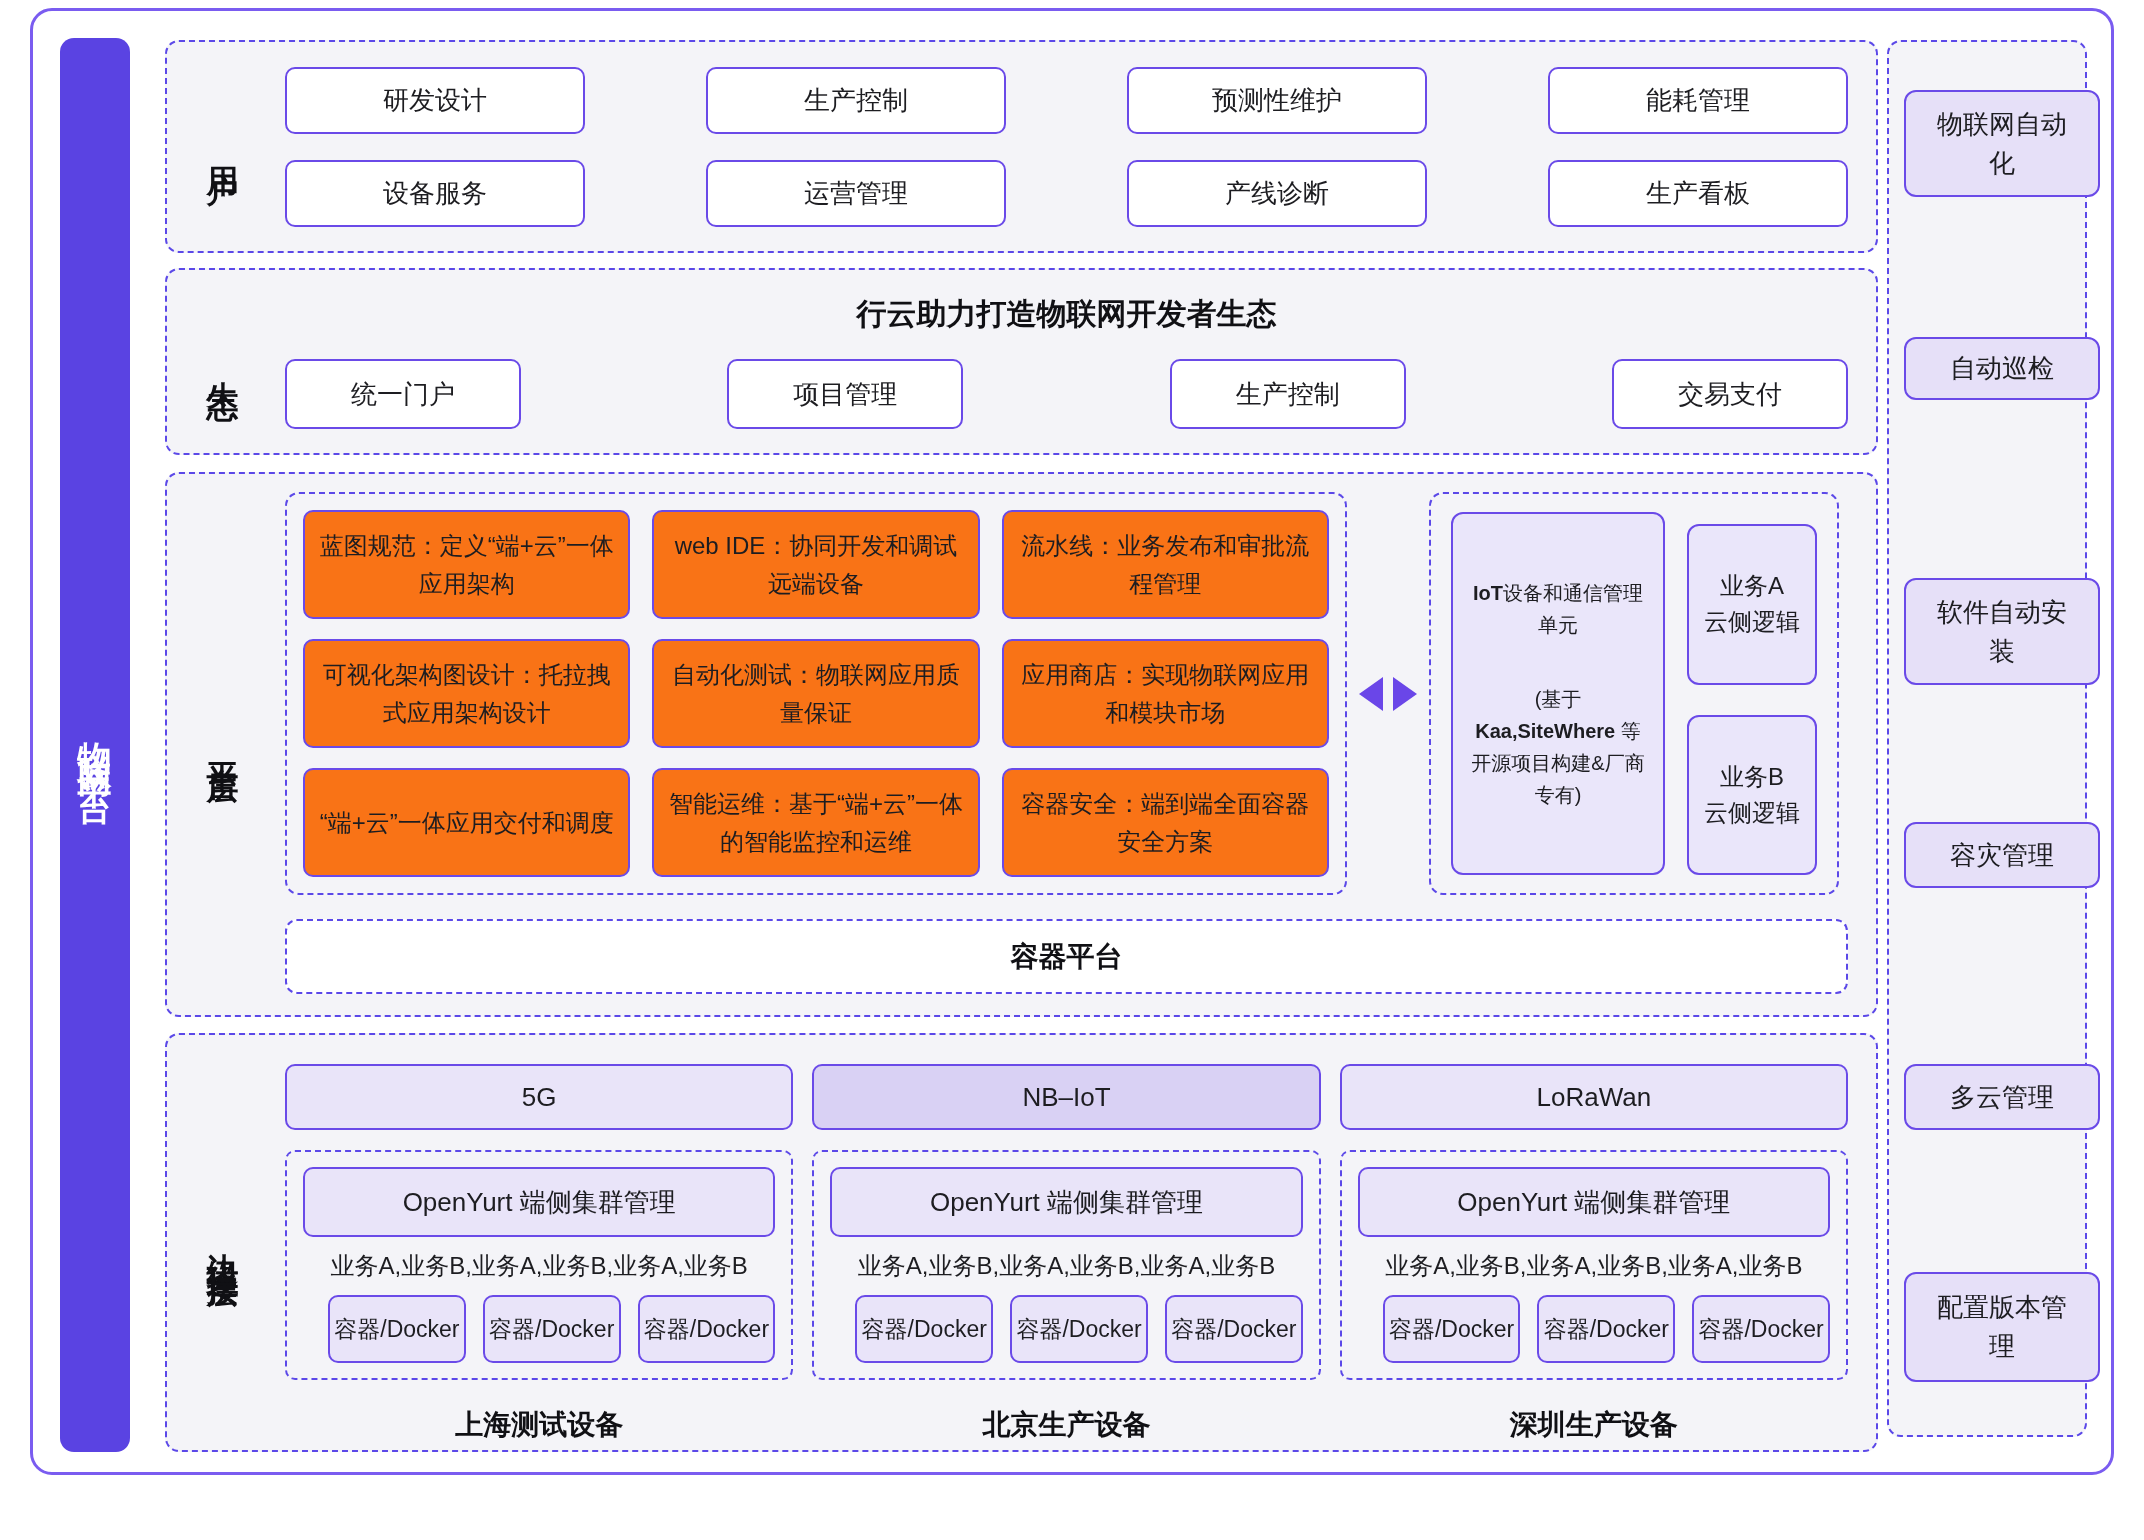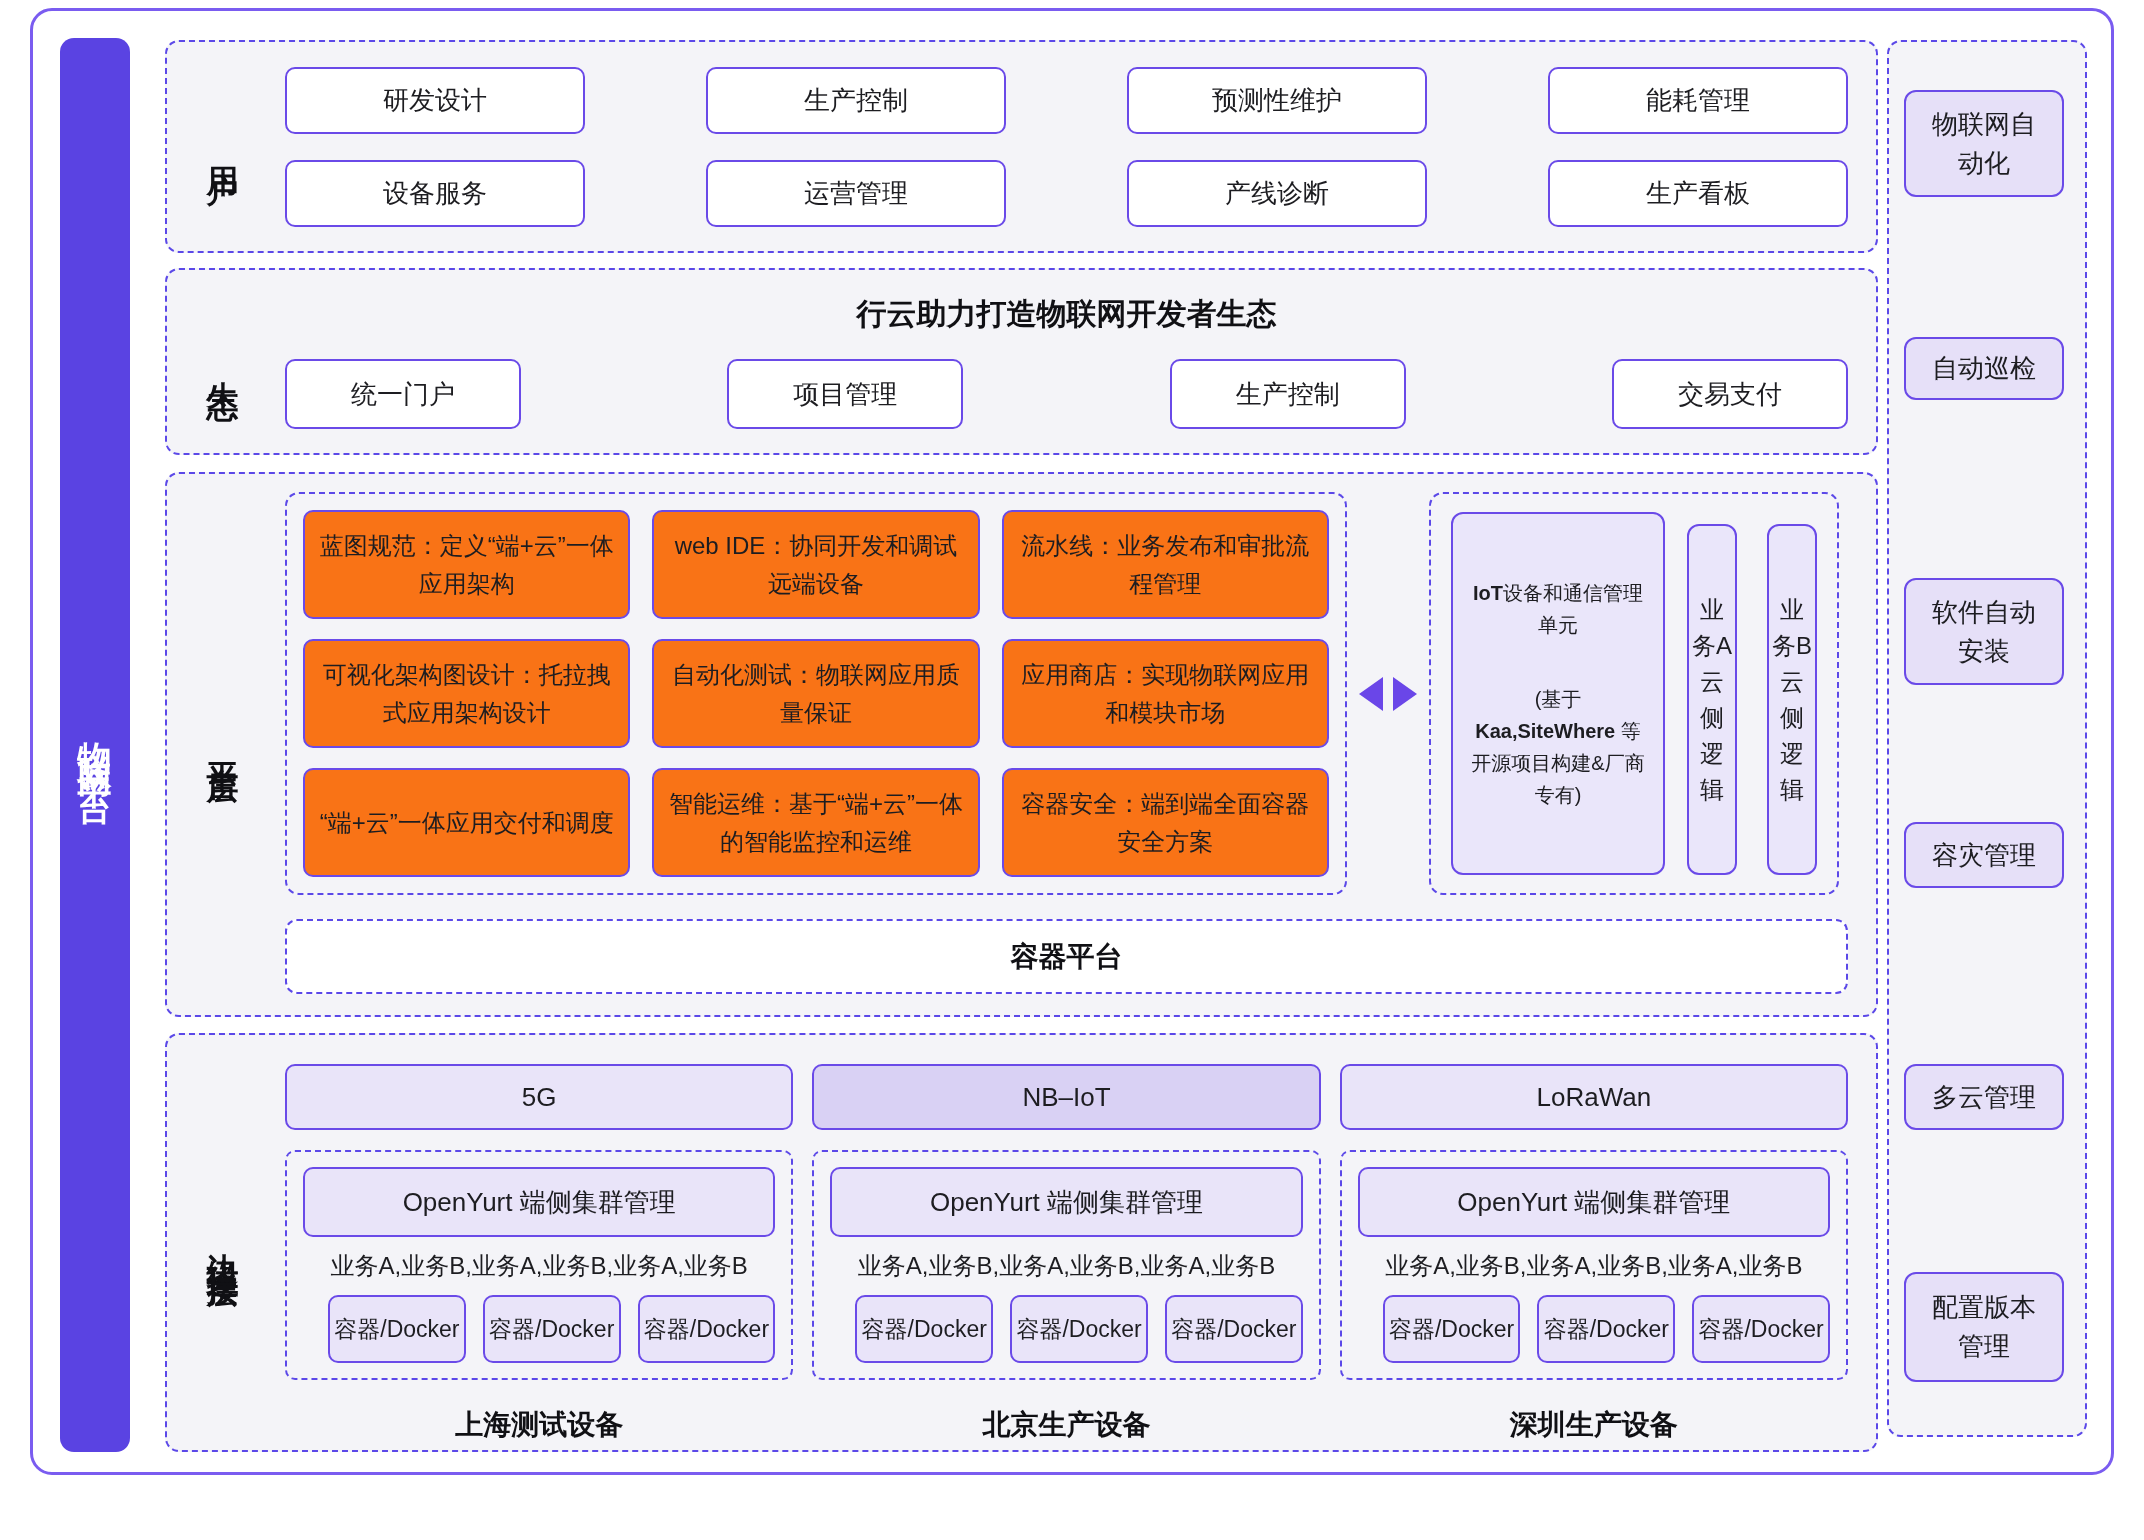--- a/index.html
+++ b/index.html
@@ -49,21 +49,21 @@
   .tri-left { width:0; height:0; border-style:solid; border-width:17px 24px 17px 0;
               border-color:transparent #6a46e8 transparent transparent; }
   .tri-right { width:0; height:0; border-style:solid; border-width:17px 0 17px 24px;
                border-color:transparent transparent transparent #6a46e8; }
   .plat-right { width:410px; border:2px dashed #5b48e8; border-radius:14px;
                 padding:18px 20px; display:flex; gap:22px; }
   .iot-big { width:214px; background:#eae6fa; border:2.5px solid #6a4ae8; border-radius:12px;
              display:flex; flex-direction:column; justify-content:center; text-align:center;
              font-size:20px; line-height:1.6; padding:0 14px; }
   .iot-big .p1 { margin-bottom:42px; }
-  .iot-side-col { flex:1; display:flex; flex-direction:row; gap:30px;margin-top:12px; }
+  .iot-side-col { flex:1; display:flex; flex-direction:column; gap:30px;margin-top:12px; }
   .iot-side { flex:1; background:#eae6fa; border:2.5px solid #6a4ae8; border-radius:12px;
               display:flex; flex-direction:column; align-items:center; justify-content:center;
               font-size:24px; line-height:1.5; text-align:center; }
   .container-bar { margin-top:24px; height:75px; background:#ffffff;
                    border:2px dashed #5b48e8; border-radius:12px;
                    display:flex; align-items:center; justify-content:center;
                    font-size:28px; font-weight:bold; color:#101014; }
 
   .edge-content { flex:1; display:flex; gap:19px; padding:29px 28px 0 6px; }
   .edge-col { flex:1; display:flex; flex-direction:column; }
@@ -77,21 +77,21 @@
             display:flex; align-items:center; justify-content:center; font-size:26px; }
   .svc-line { text-align:center; font-size:24px; margin:13px 0; white-space:nowrap; }
   .docker-row { display:flex; gap:17px;margin-left:25px; }
   .docker { flex:1; height:68px; background:#e9e4f9; border:2.5px solid #6a4ae8;
             border-radius:10px; display:flex; align-items:center; justify-content:center;
             font-size:23px; }
   .device-label { text-align:center; font-size:28px; font-weight:bold; color:#101014; margin-top:26px; }
 
   .sidebar { position:absolute; left:1887px; top:40px; width:200px; height:1397px;
              background:#f4f4f8; border:2px dashed #5b48e8; border-radius:14px; }
-  .side-item { position:absolute; left:15px; width:160px; background:#e6e0f8;
+  .side-item { position:absolute; left:15px; width:196px; background:#e6e0f8;
                border:2.5px solid #6a4ae8; border-radius:12px;
                display:flex; align-items:center; justify-content:center;
                text-align:center; font-size:26px; line-height:1.5;
                padding:0 21px; word-break:break-all; }
   #side-0 { top:48px;   height:107px; }
   #side-1 { top:295px;  height:63px; }
   #side-2 { top:536px;  height:107px; }
   #side-3 { top:780px;  height:66px; }
   #side-4 { top:1022px; height:66px; }
   #side-5 { top:1230px; height:110px; }

